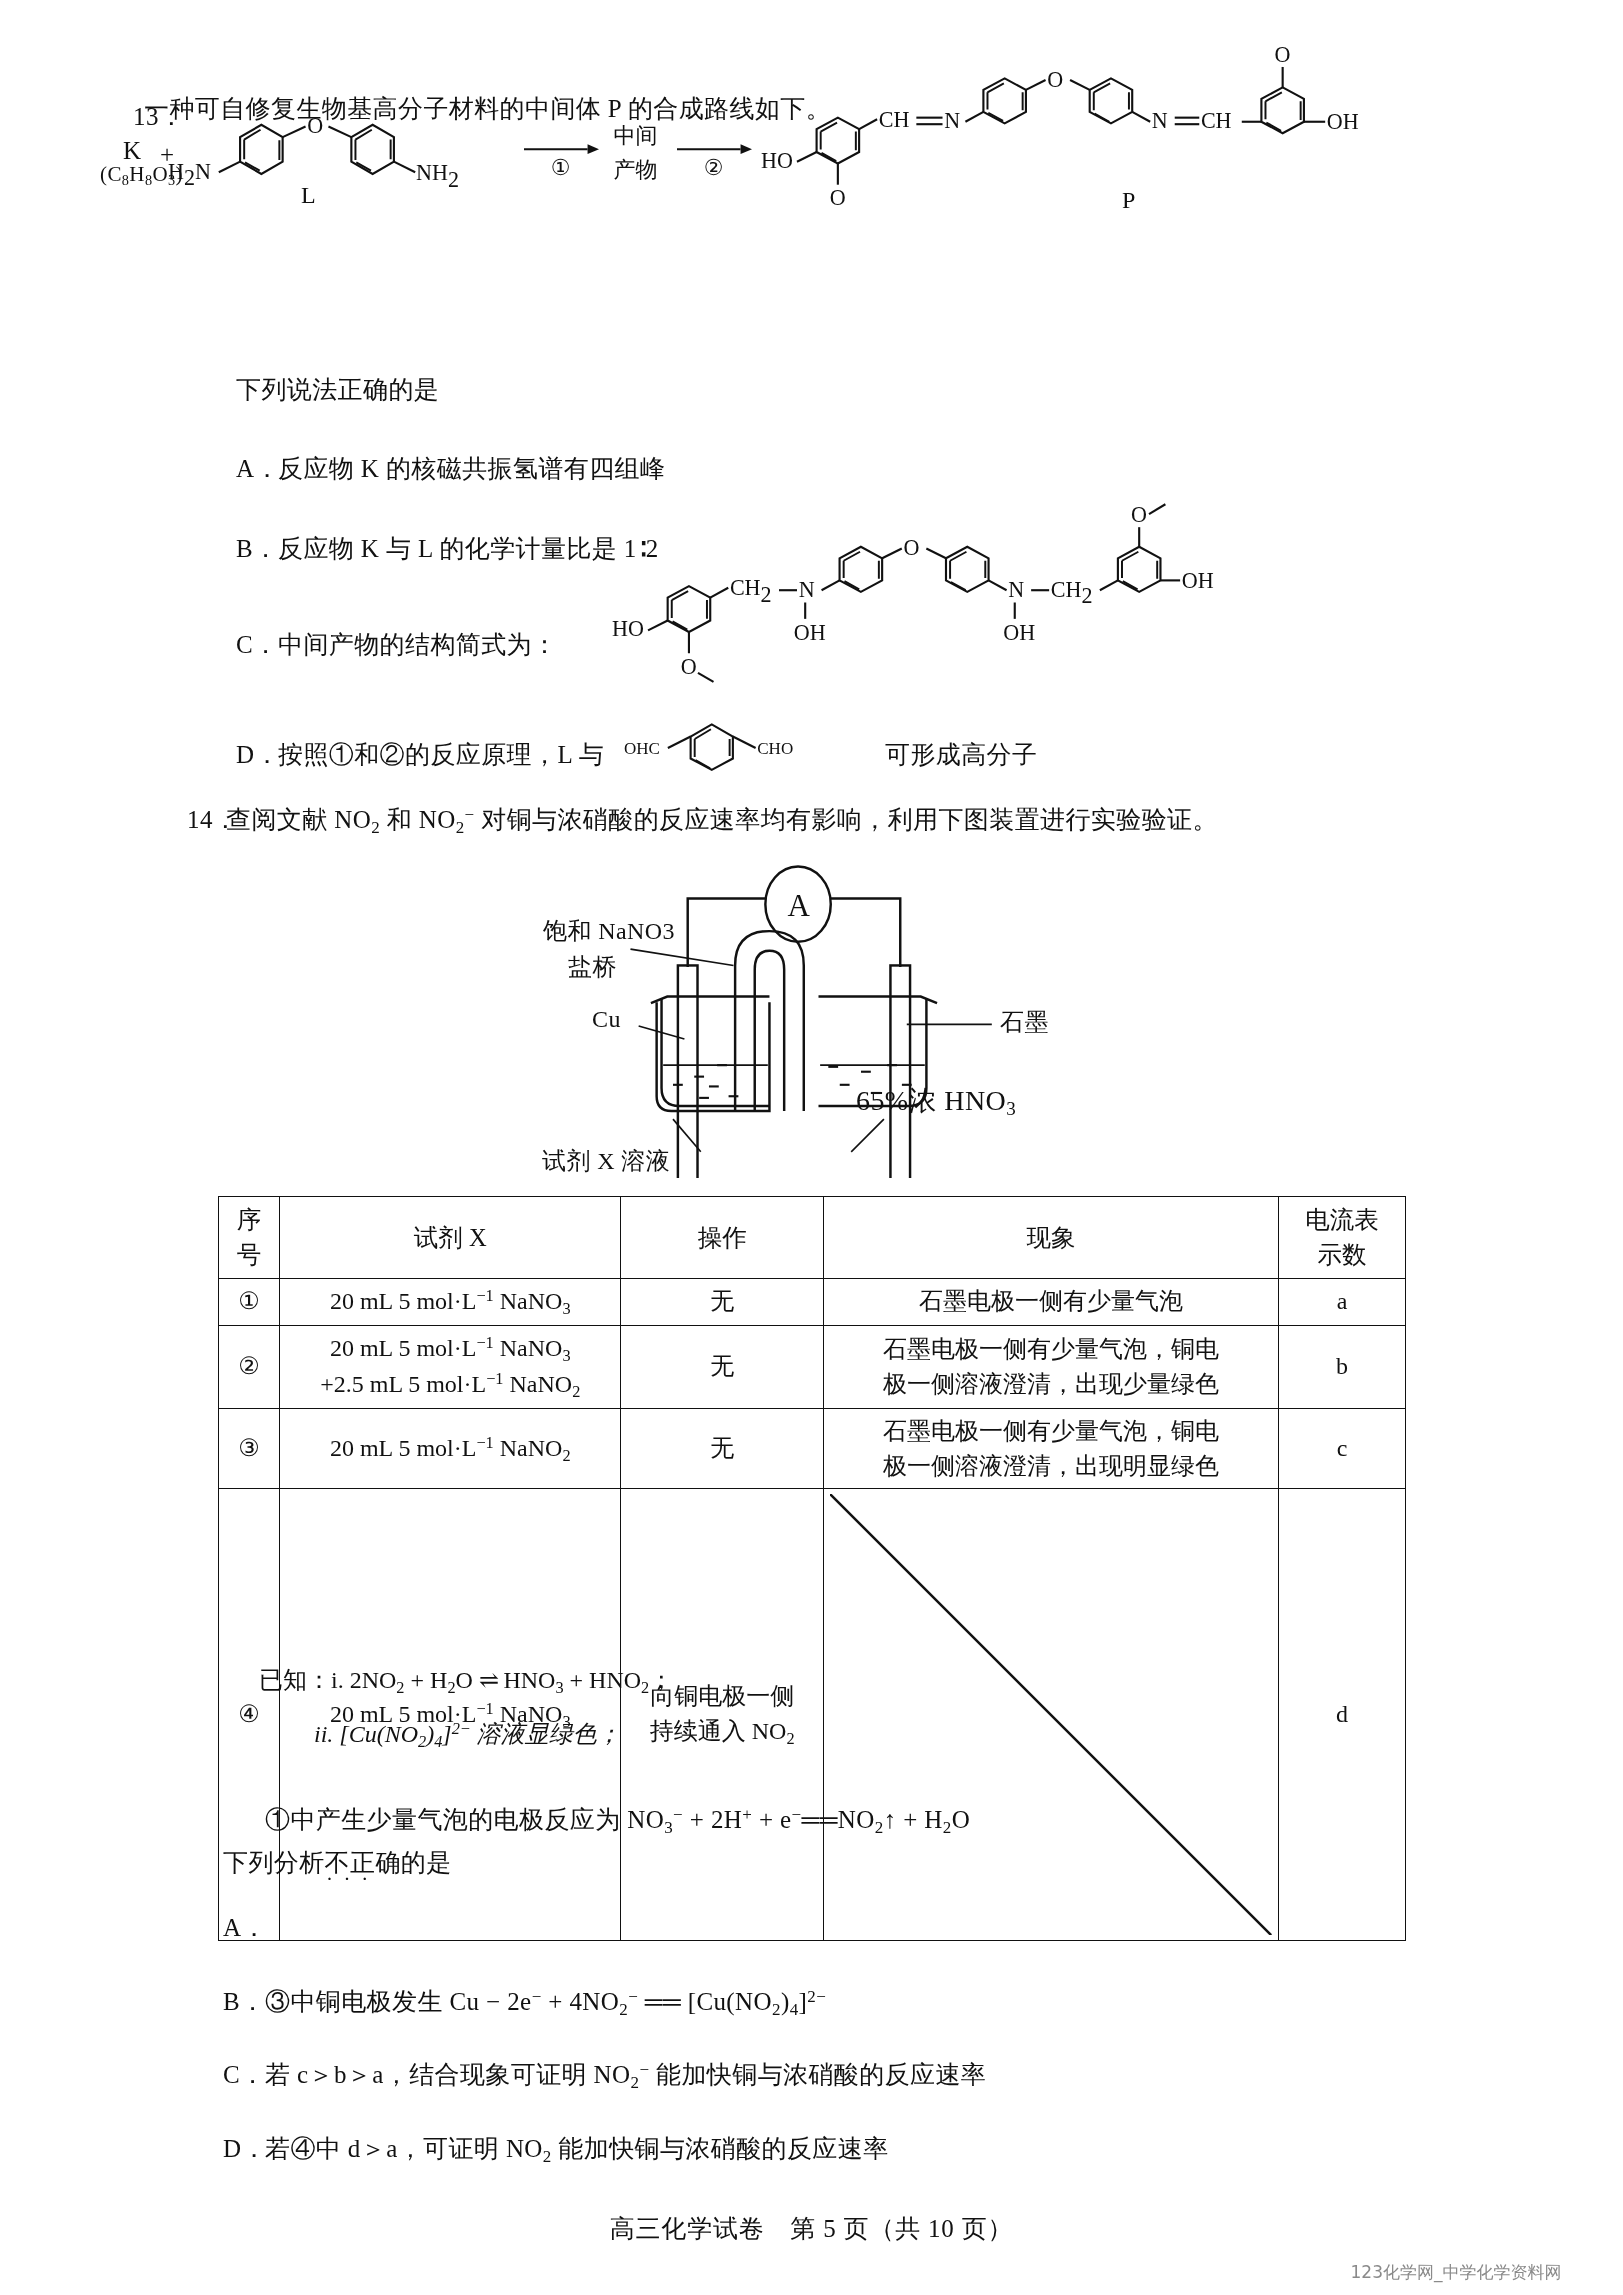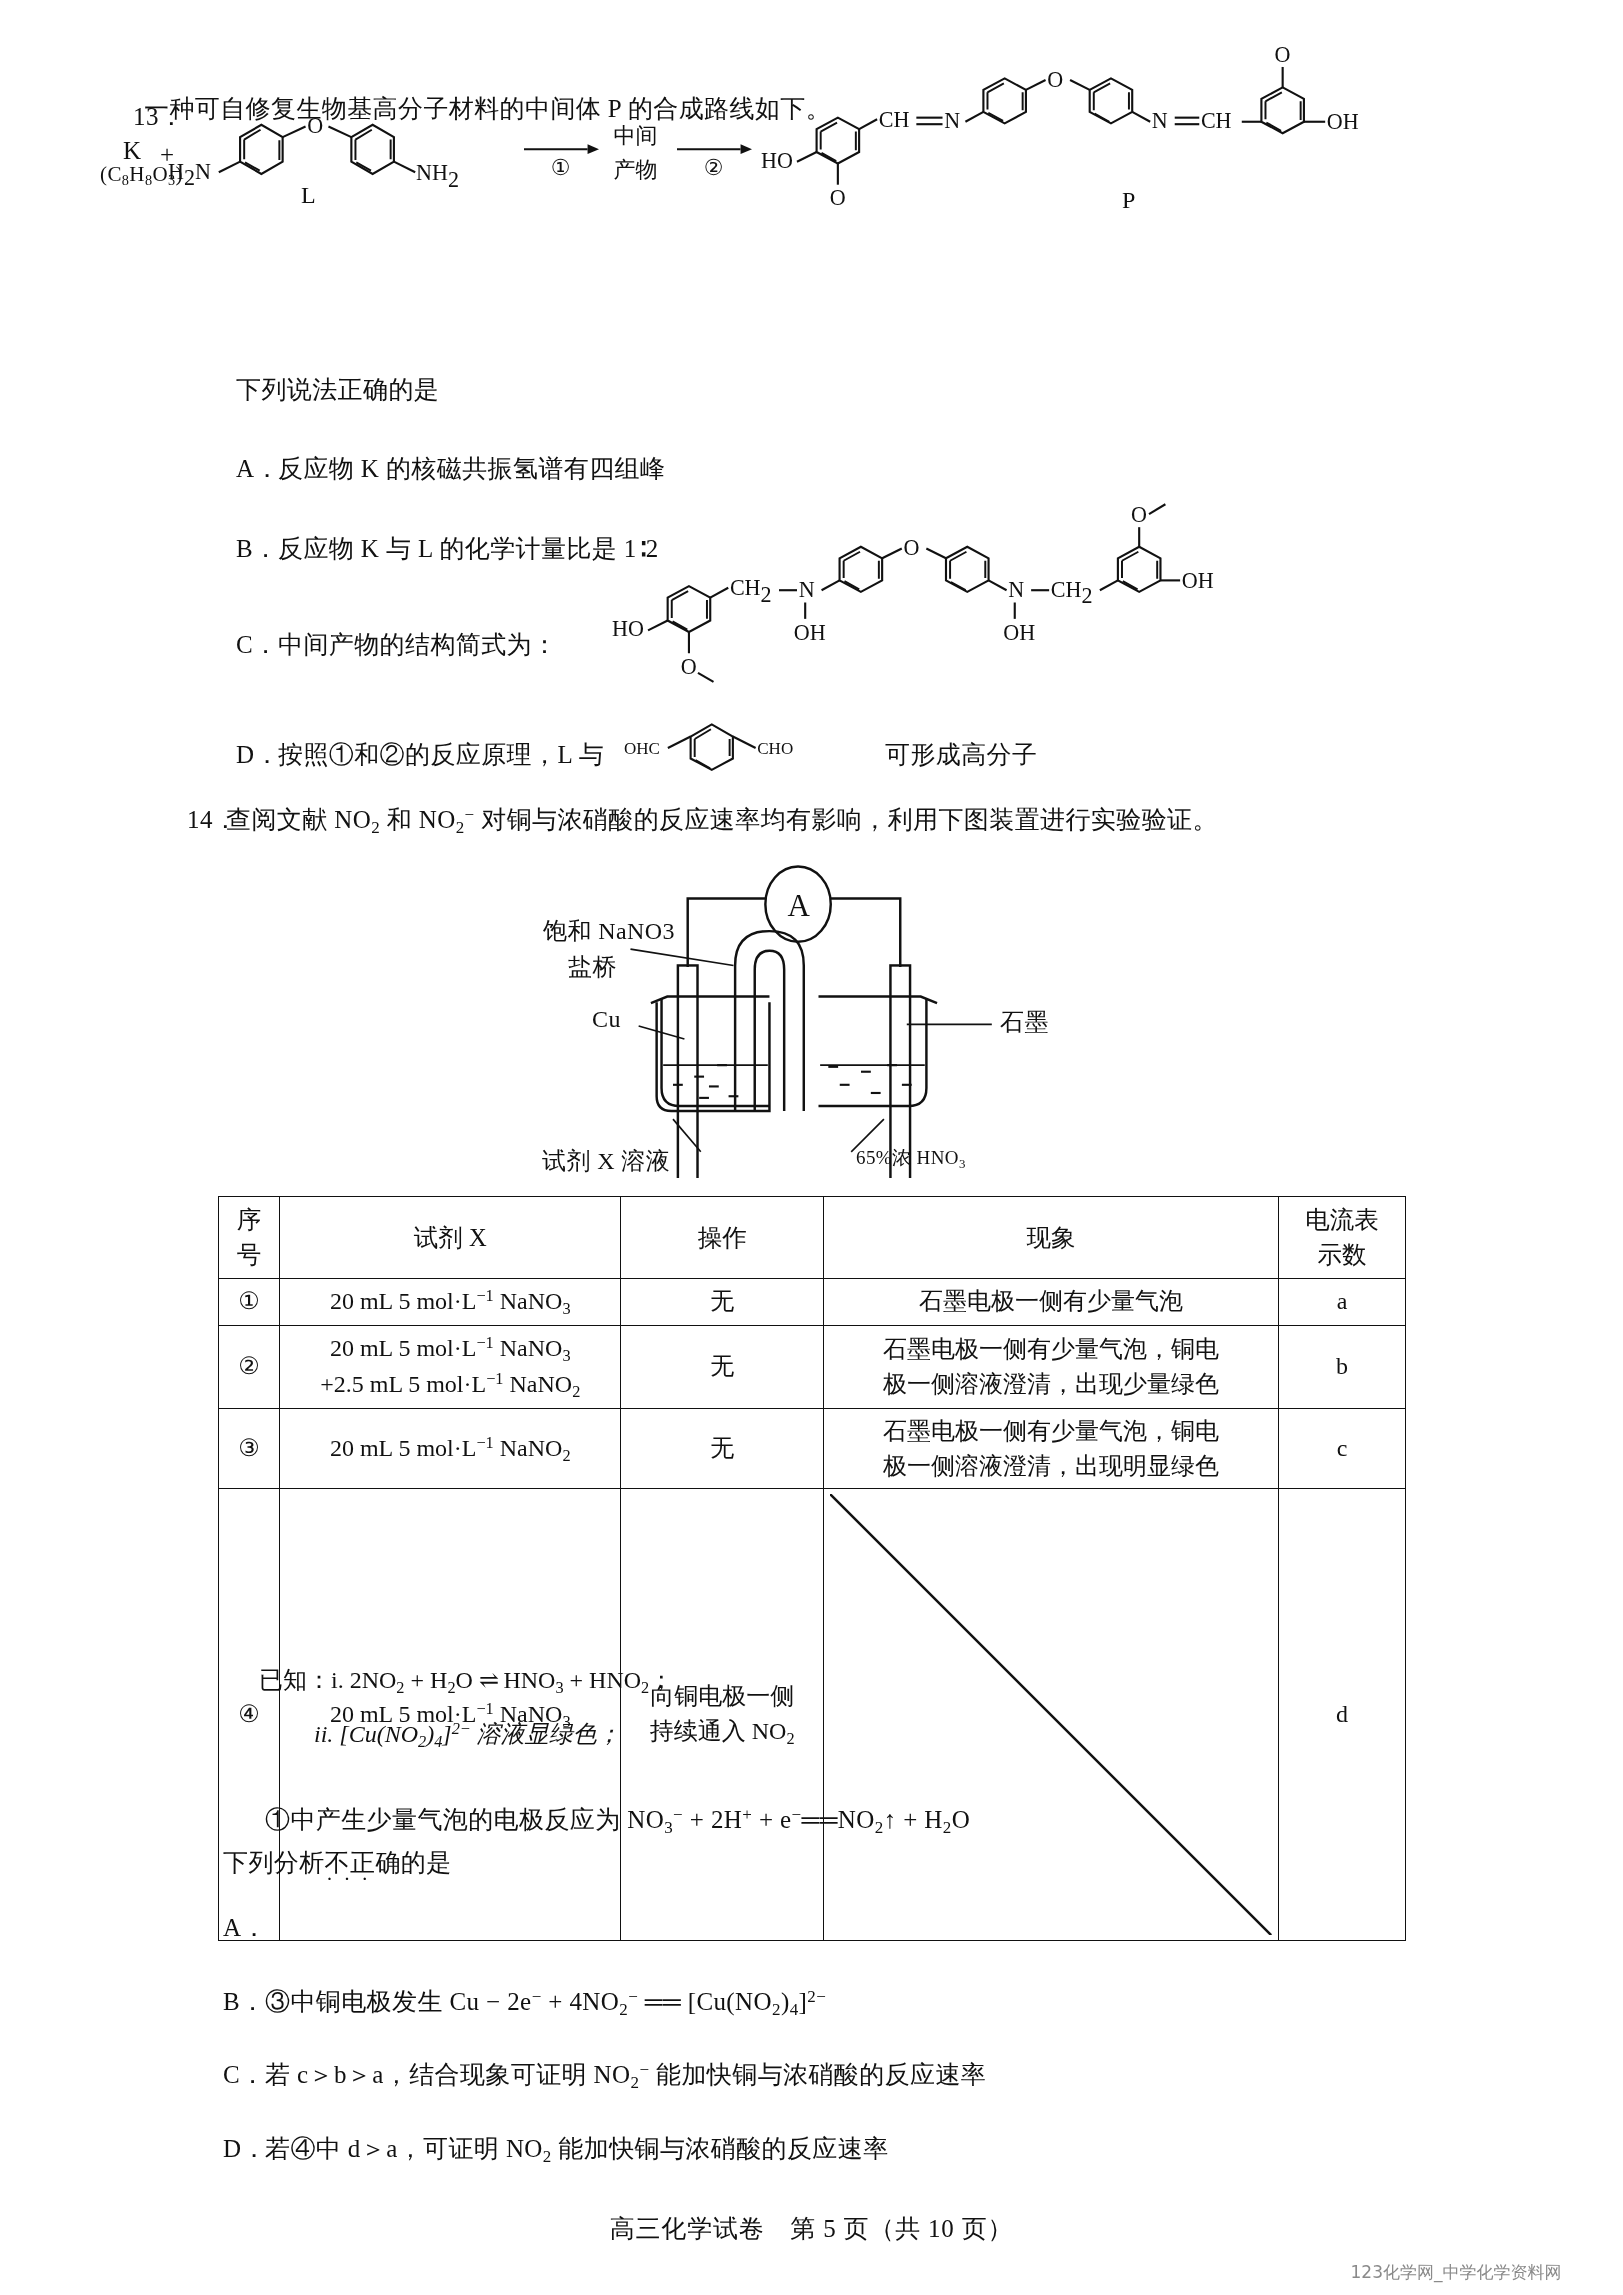--- a/index.html
+++ b/index.html
@@ -361,21 +361,21 @@
       <path class="app-line-thin" d="M468,212 L572,212"></path>
       <path class="app-line-thin" d="M182,328 L216,368"></path>
       <path class="app-line-thin" d="M440,328 L400,368"></path>
     </svg>
   </div>
   <div class="body-text" style="left:543px; top:915px; font-size:24px;">饱和 NaNO3</div>
   <div class="body-text" style="left:568px; top:951px; font-size:24px;">盐桥</div>
   <div class="body-text" style="left:592px; top:1006px; font-size:24px;">Cu</div>
   <div class="body-text" style="left:1000px; top:1006px; font-size:24px;">石墨</div>
   <div class="body-text" style="left:542px; top:1145px; font-size:24px;">试剂 X 溶液</div>
-  <div class="body-text" style="left:856px; top:1145px; font-size:19px;">65%浓 HNO<sub>3</sub></div>
+  <div class="body-text" style="left:856px; top:1082px; font-size:28px;">65%浓 HNO<sub>3</sub></div>
 
   <table class="exp" style="left:218px; top:1196px; width:1188px;">
     <colgroup>
       <col class="col-seq">
         <col class="col-rea">
         <col class="col-op">
         <col class="col-phen">
         <col class="col-amm">
     </colgroup>
     <thead>

